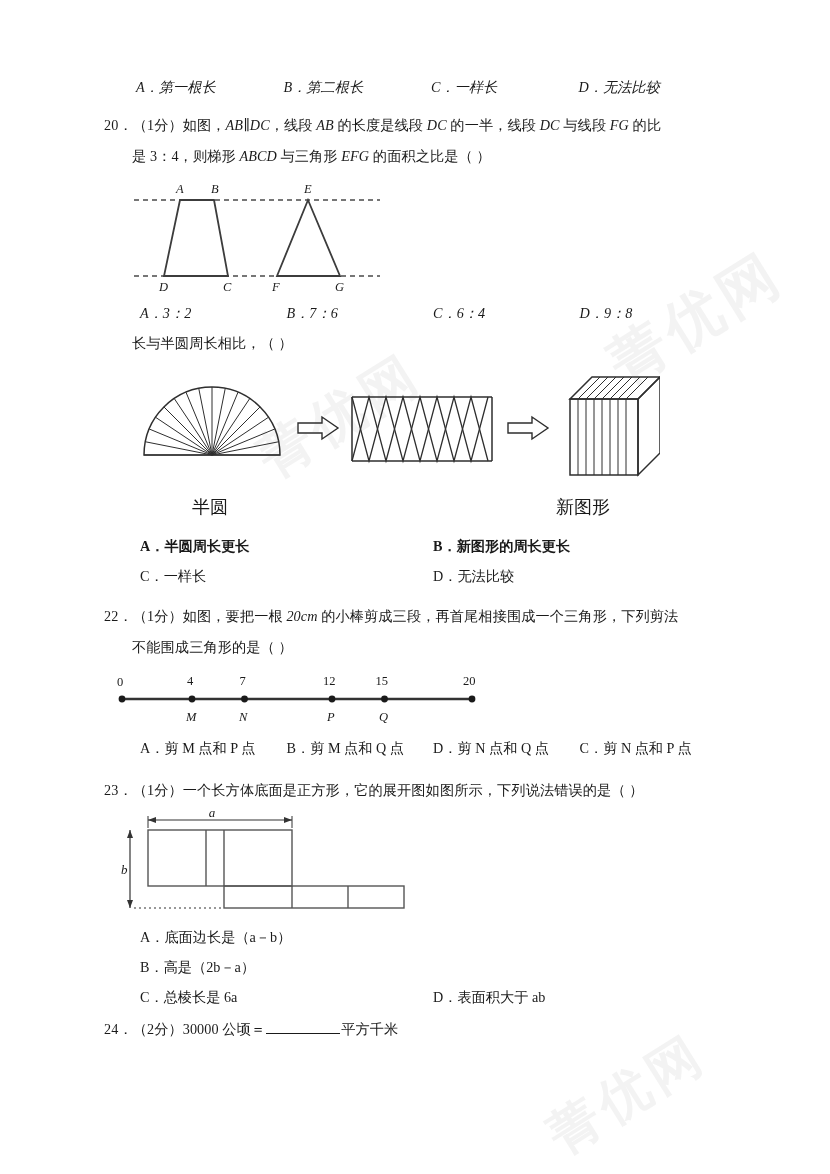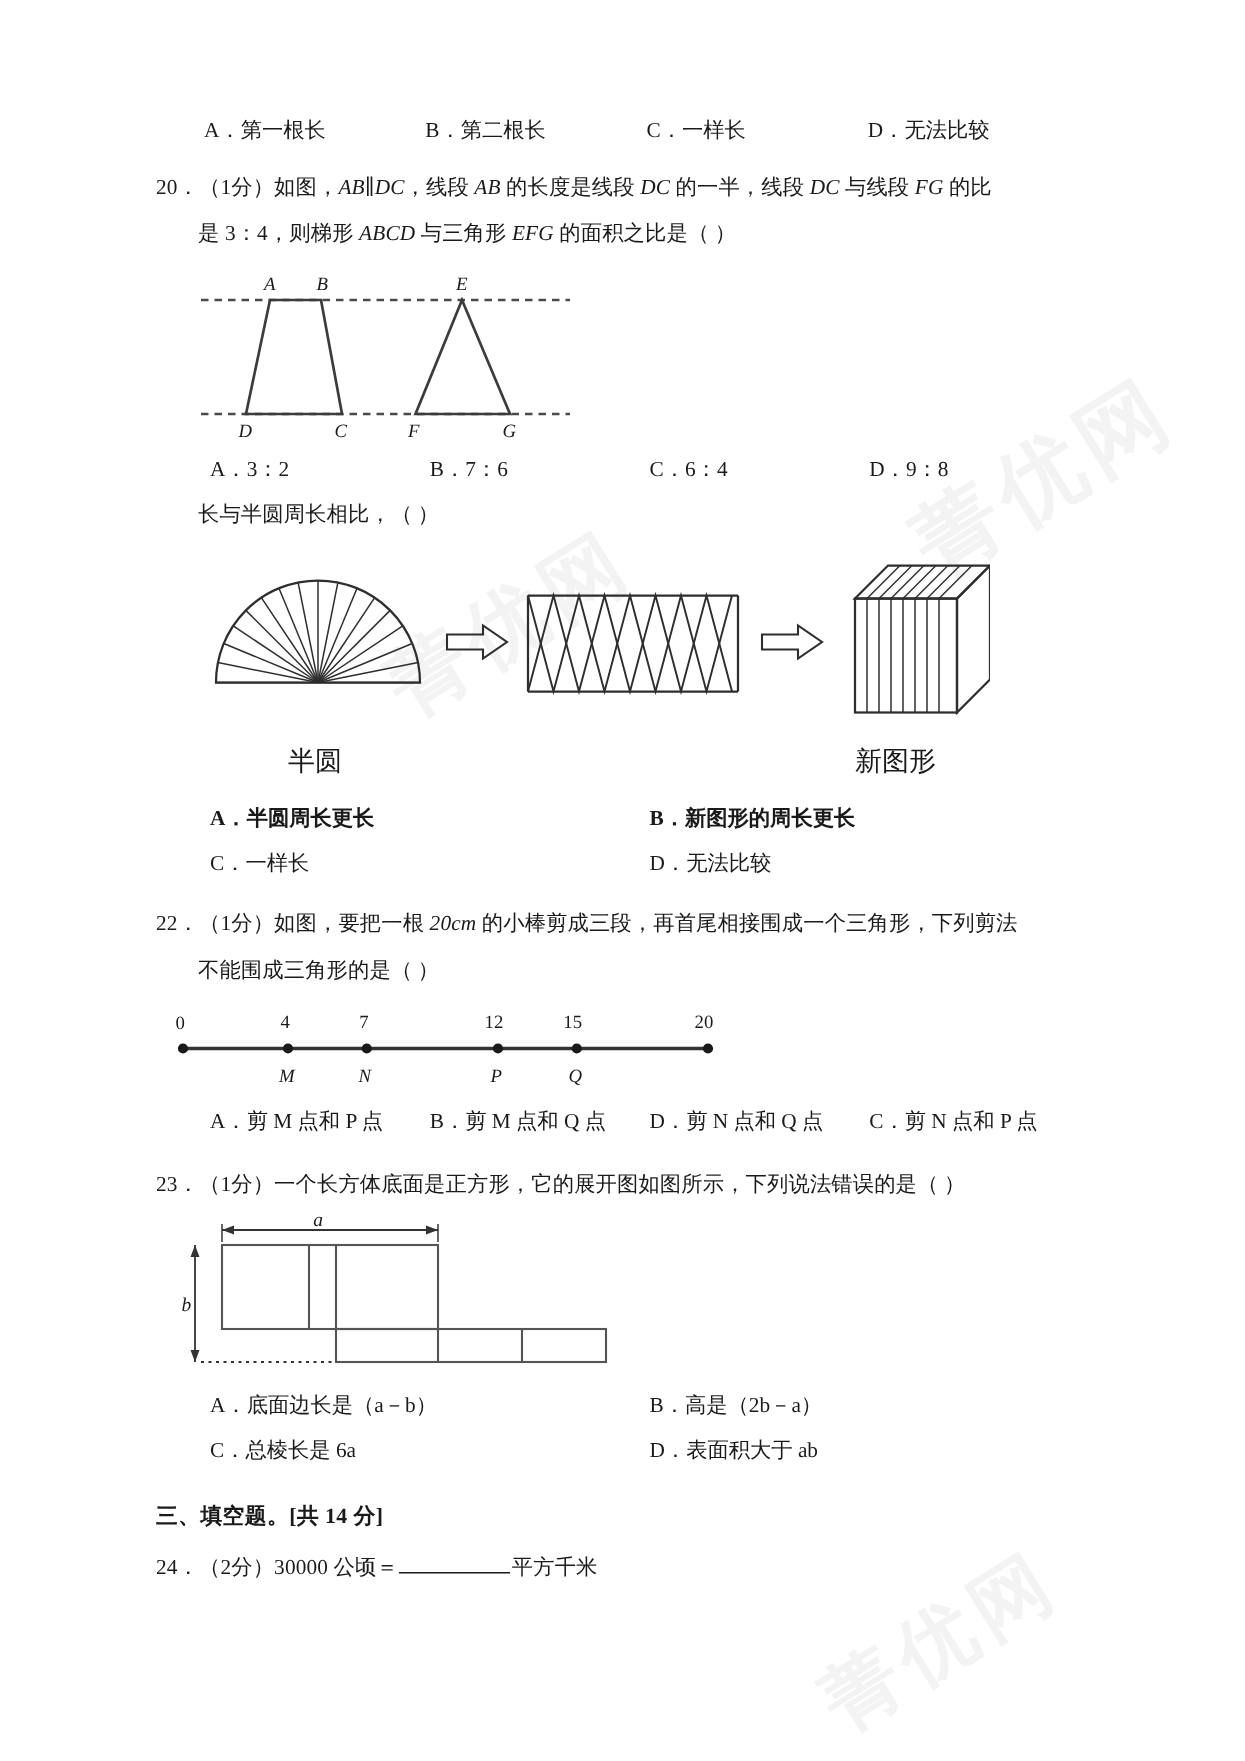--- a/index.html
+++ b/index.html
@@ -40,21 +40,21 @@
     padding-left: 28px;
   }
 
   .opt-row {
     display: flex;
     font-size: 14.2px;
     line-height: 30px;
     padding-left: 36px;
   }
   .opt-row.two > div { width: 50%; }
-  .opt-row.four > div { width: 25%; }
+  .opt-row.four > div { width: 25%; font-style: italic; }
   .opt-row.four-tight > div { width: 25%; }
 
   .opt {
     white-space: nowrap;
   }
 
   i.v {
     font-style: italic;
     font-family: "Liberation Serif", "DejaVu Serif", serif;
   }
@@ -218,21 +218,21 @@
           <line x1="454" y1="34" x2="476" y2="12" stroke="#2e2e2e" stroke-width="1"></line>
           <line x1="462" y1="34" x2="484" y2="12" stroke="#2e2e2e" stroke-width="1"></line>
           <line x1="470" y1="34" x2="492" y2="12" stroke="#2e2e2e" stroke-width="1"></line>
           <line x1="478" y1="34" x2="500" y2="12" stroke="#2e2e2e" stroke-width="1"></line>
           <line x1="486" y1="34" x2="508" y2="12" stroke="#2e2e2e" stroke-width="1"></line>
 
           <polygon points="498,34 520,12 520,88 498,110" fill="none" stroke="#2e2e2e" stroke-width="1.5"></polygon>
         </g>
       </svg>
       <div class="fig-caption" style="left:52px; top:130px;">半圆</div>
-      <div class="fig-caption" style="left:430px; top:130px;">新图形</div>
+      <div class="fig-caption" style="left:416px; top:130px;">新图形</div>
     </div>
 
     <div class="opt-row two" style="margin-top:38px;font-weight:bold;">
       <div class="opt">A．半圆周长更长</div>
       <div class="opt">B．新图形的周长更长</div>
     </div>
     <div class="opt-row two">
       <div class="opt">C．一样长</div>
       <div class="opt">D．无法比较</div>
     </div>
@@ -308,29 +308,28 @@
         <g>
           <rect x="112" y="78" width="180" height="22" fill="none" stroke="#555" stroke-width="1.4"></rect>
           <line x1="180" y1="78" x2="180" y2="100" stroke="#555" stroke-width="1.4"></line>
           <line x1="236" y1="78" x2="236" y2="100" stroke="#555" stroke-width="1.4"></line>
         </g>
 
         <line x1="22" y1="100" x2="112" y2="100" stroke="#333" stroke-width="1.2" stroke-dasharray="2,3"></line>
       </svg>
     </div>
 
-    <div class="opt-row two" style="margin-top:2px;">
+    <div class="opt-row two" style="margin-top:2px;flex-direction:column;">
       <div class="opt">A．底面边长是（a－b）</div>
       <div class="opt">B．高是（2b－a）</div>
     </div>
     <div class="opt-row two">
       <div class="opt">C．总棱长是 6a</div>
       <div class="opt">D．表面积大于 ab</div>
     </div>
 
-    <div class="section-title" style="margin-top:12px;">三、填空题。[共 14 分]</div>
 
     <div class="qline" style="margin-top:2px;">
       <span>24．（2分）30000 公顷＝</span><span class="blank-line"></span><span>平方千米</span>
     </div>
 
   </div>
 </div>
 
 </body></html>

